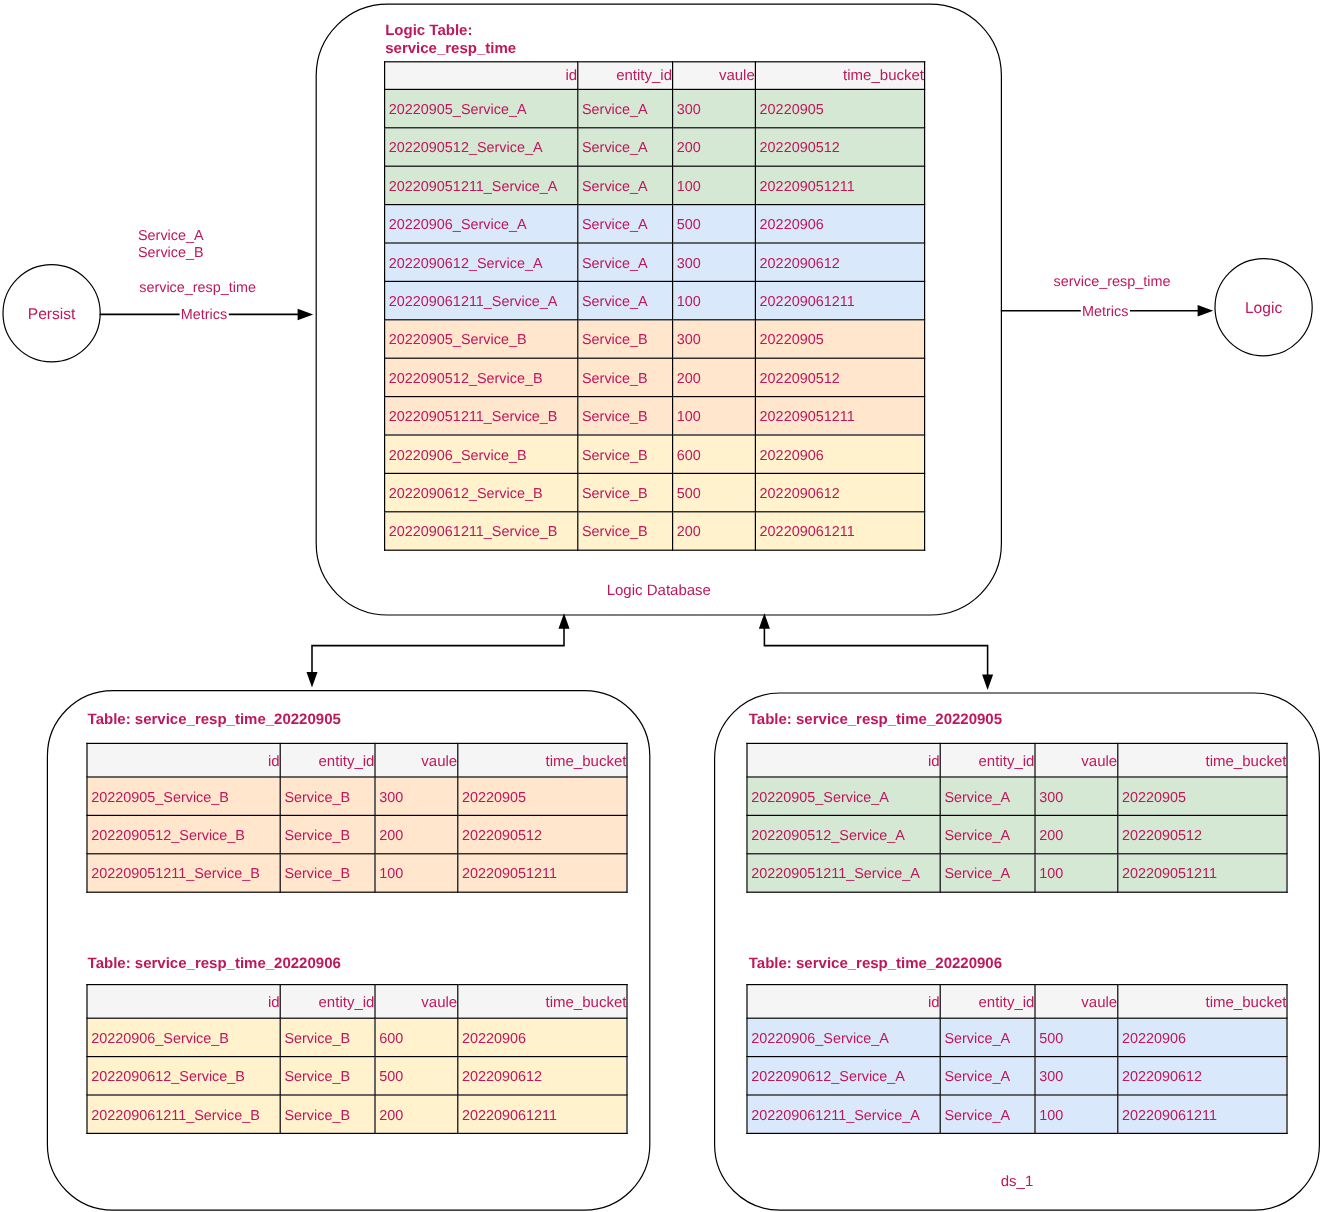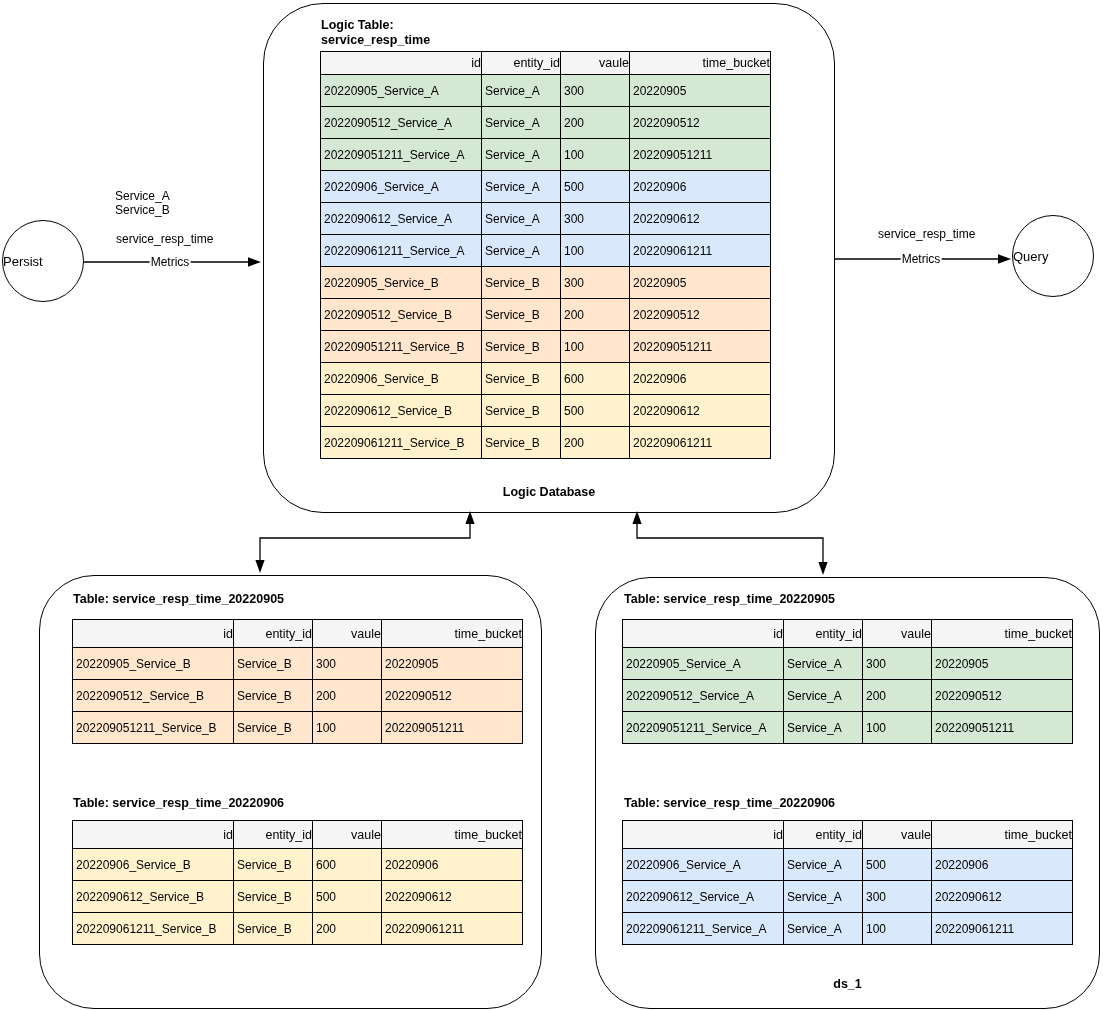--- a/index.html
+++ b/index.html
@@ -1,53 +1,53 @@
 <!DOCTYPE html>
 <html><head>
 <meta charset="utf-8">
 <style>
   html,body{margin:0;padding:0;background:#fff;}
   .canvas{
     position:relative;
     width:1103px;height:1010px;
     background:#ffffff;
     font-family:"Liberation Sans", sans-serif;
-    color:#000000;
+    color:#be185d;
     overflow:hidden;
   }
   
   .rbox{
     position:absolute;
     background:#fff;
     border:1.6px solid #000;
     border-radius:60px;
     z-index:1;
   }
   .rbox .caption{
     position:absolute;
     left:0;right:0;
     text-align:center;
-    font-weight:bold;
+    font-weight:normal;
     font-size:12.5px;
   }
   .box-title{
     position:absolute;
     font-weight:bold;
     font-size:12.5px;
     line-height:15px;
     white-space:nowrap;
   }
   
   .circle{
     position:absolute;
     width:80px;height:80px;
     border:1.6px solid #000;
     border-radius:50%;
     background:#fff;
-    display:flex;align-items:center;
+    display:flex;align-items:center;justify-content:center;
     font-size:13px;
     z-index:1;
   }
   
   .tblwrap{position:absolute;z-index:2;}
   table.data-table{
     border-collapse:collapse;
     table-layout:fixed;
     font-size:12px;
     background:#fff;
@@ -360,21 +360,21 @@
         </table>
       </div>
     <div class="caption" style="bottom:17px;margin-top:48px;">ds_1</div>
   </div>
 
   <div class="circle" style="left:2px;top:220px;">
     <span>Persist</span>
   </div>
 
   <div class="circle" style="left:1012px;top:215px;">
-    <span>Query</span>
+    <span>Logic</span>
   </div>
 
   <svg class="connectors" width="1103" height="1010" viewBox="0 0 1103 1010">
 
     <line x1="83" y1="262" x2="249" y2="262" stroke="#000" stroke-width="1.3"></line>
     <polygon points="261,262 248,257.2 248,266.8" fill="#000"></polygon>
 
     <line x1="834" y1="259" x2="999" y2="259" stroke="#000" stroke-width="1.3"></line>
     <polygon points="1011,259 998,254.2 998,263.8" fill="#000"></polygon>
 

